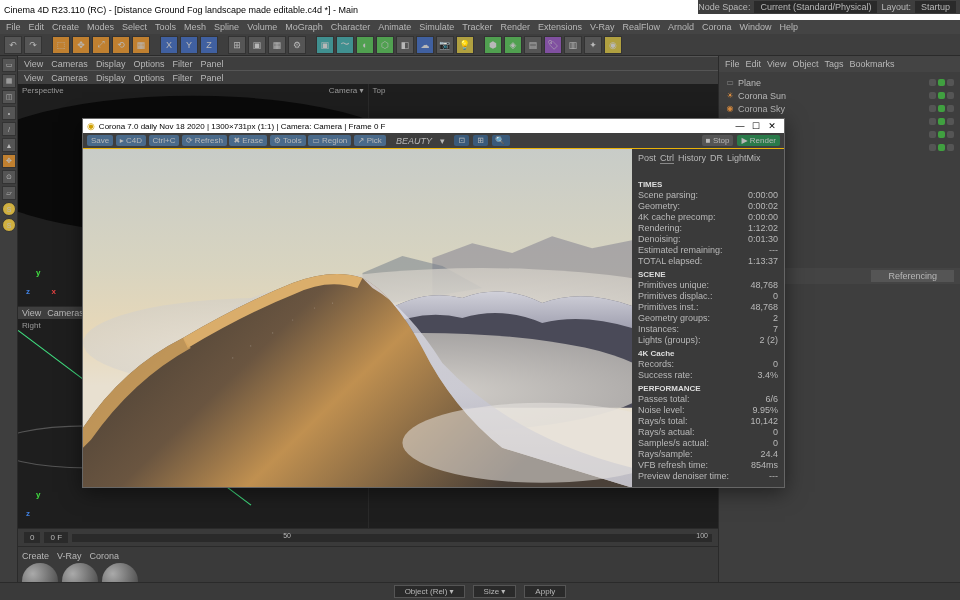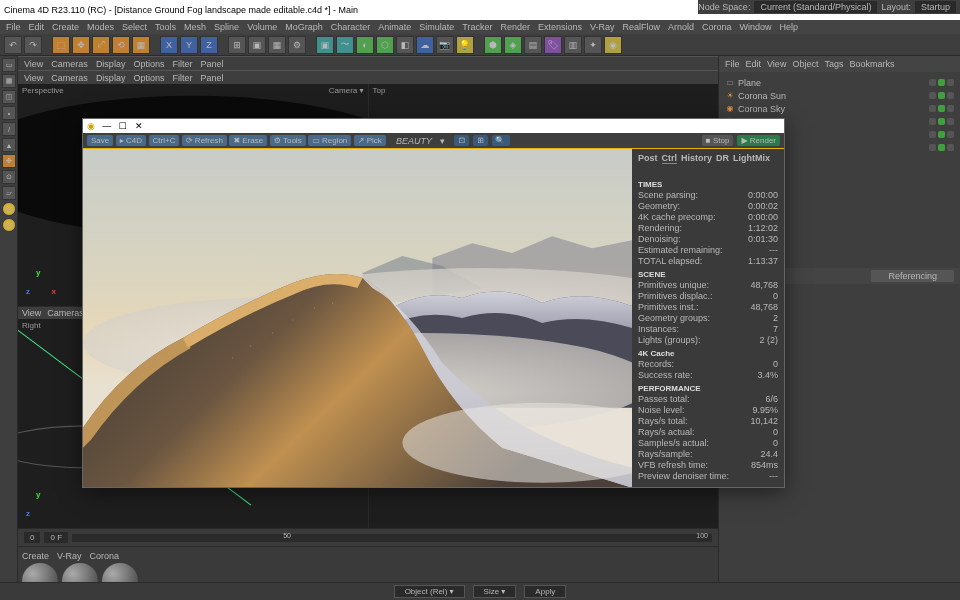--- a/index.html
+++ b/index.html
@@ -59,21 +59,21 @@
 .rwtitle .rwt { flex:1; color:#000; font-size:8px; }
 .rwtitle .rwb { width:16px; text-align:center; color:#000; cursor:pointer; font-size:9px; }
 .rwtoolbar { height:16px; background:#3e3e3e; display:flex; align-items:center; gap:4px; padding:0 4px; border-bottom:1px solid #eab308; }
 .rwtb { background:#4a6a8a; padding:1px 4px; font-size:8px; cursor:pointer; border-radius:2px; display:inline-flex; align-items:center; gap:2px; }
 .rwbody { flex:1; display:flex; overflow:hidden; }
 .rwimage { flex:1; position:relative; overflow:hidden; }
 .rwimage svg { width:100%; height:100%; display:block; }
 .rwstats { width:152px; background:#3a3a3a; padding:4px 6px; font-size:8px; overflow:auto; }
 .rwstats .sh { font-weight:bold; margin-top:3px; margin-bottom:1px; font-size:8px; color:#ddd; }
 .rwstats .sr { display:flex; justify-content:space-between; line-height:11px; }
-.rwstats .tabrow { display:flex; gap:4px; margin-bottom:16px;font-weight:bold; }
+.rwstats .tabrow { display:flex; gap:4px; margin-bottom:16px; }
 .rwstats .tabrow span { cursor:pointer; }
 .rwstats .tabrow .act { border-bottom:1px solid #888; }
 .rtop { position:absolute; top:0; right:0; height:14px; display:flex; align-items:center; gap:4px; padding-right:4px; font-size:8px; background:#3e3e3e; z-index:5; }
 .rtop .drop { background:#2a2a2a; padding:1px 6px; cursor:pointer; }
 </style>
 </head>
 <body>
 
 <div class="rtop">
   <span>Node Space:</span>
@@ -340,20 +340,21 @@
 
 <div class="bottombar">
   <span class="bb">Object (Rel) ▾</span>
   <span class="bb">Size ▾</span>
   <span class="bb">Apply</span>
 </div>
 
 <div class="renderwin">
   <div class="rwtitle">
     <span style="color:#d0a000;margin-right:4px">◉</span>
+    <span class="rwt">Corona 7.0 daily Nov 18 2020 | 1300×731px (1:1) | Camera: Camera | Frame 0 F</span>
     <span class="rwb">—</span>
     <span class="rwb">☐</span>
     <span class="rwb">✕</span>
   </div>
   <div class="rwtoolbar">
     <span id="rwtb"><span class="rwtb">Save</span> <span class="rwtb">▸ C4D</span> <span class="rwtb">Ctrl+C</span> <span class="rwtb">⟳ Refresh</span> <span class="rwtb">✖ Erase</span> <span class="rwtb">⚙ Tools</span> <span class="rwtb">▭ Region</span> <span class="rwtb">↗ Pick</span> </span>
     <span style="font-style:italic;margin-left:6px">BEAUTY</span>
     <span style="margin-left:4px">▾</span>
     <span class="rwtb" style="background:#3a5a7a;margin-left:6px">⊡</span>
     <span class="rwtb" style="background:#3a5a7a">⊞</span>

